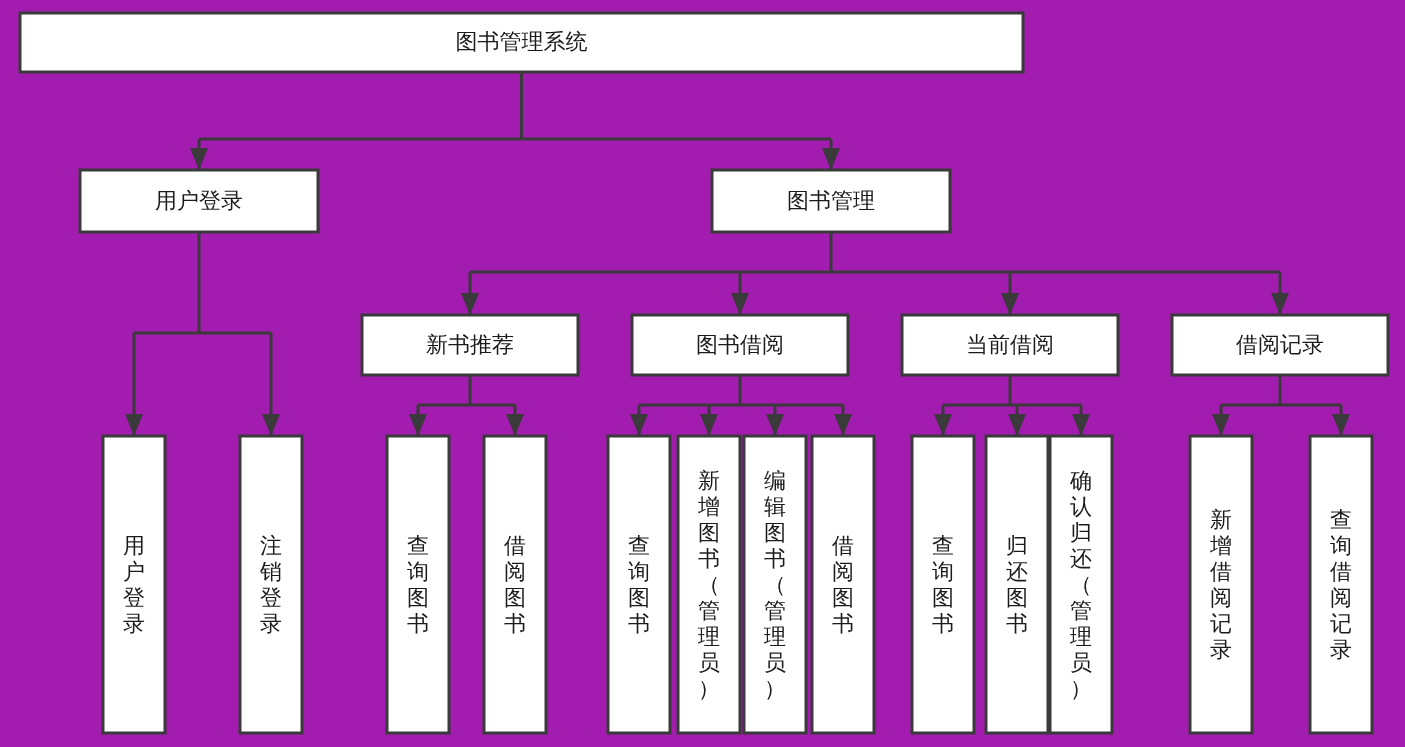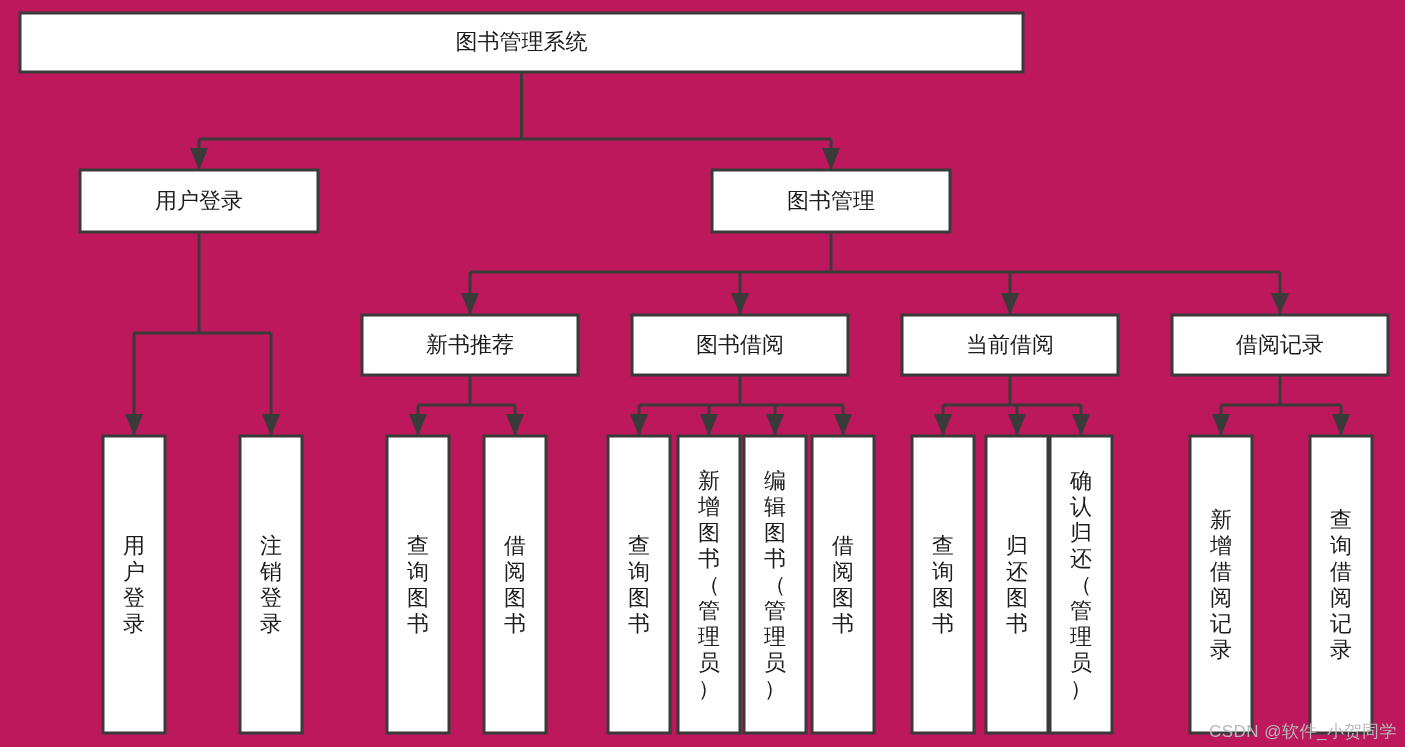--- a/index.html
+++ b/index.html
@@ -7,21 +7,21 @@
     padding: 0;
     background: #ffffff;
   }
   body {
     font-family: "Liberation Sans", "DejaVu Sans", sans-serif;
   }
   #diagram-root {
     position: relative;
     width: 1405px;
     height: 747px;
-    background: #be185d;
+    background: #a21caf;
     overflow: hidden;
   }
   svg#flow {
     position: absolute;
     left: 0;
     top: 0;
     width: 1405px;
     height: 747px;
   }
   .node-rect {
@@ -199,15 +199,14 @@
           <rect x="1190" y="436" width="62" height="297" class="node-rect"></rect>
           <text x="1221" y="526.5" class="node-label-v"><tspan x="1221" dy="0">新</tspan><tspan x="1221" dy="26">增</tspan><tspan x="1221" dy="26">借</tspan><tspan x="1221" dy="26">阅</tspan><tspan x="1221" dy="26">记</tspan><tspan x="1221" dy="26">录</tspan></text>
         </g>
         <g>
           <rect x="1310" y="436" width="62" height="297" class="node-rect"></rect>
           <text x="1341" y="526.5" class="node-label-v"><tspan x="1341" dy="0">查</tspan><tspan x="1341" dy="26">询</tspan><tspan x="1341" dy="26">借</tspan><tspan x="1341" dy="26">阅</tspan><tspan x="1341" dy="26">记</tspan><tspan x="1341" dy="26">录</tspan></text>
         </g>
       </g>
   </svg>
 
-  <div class="watermark">CSDN @软件_小贺同学</div>
 
 </div>
 
 </body></html>

